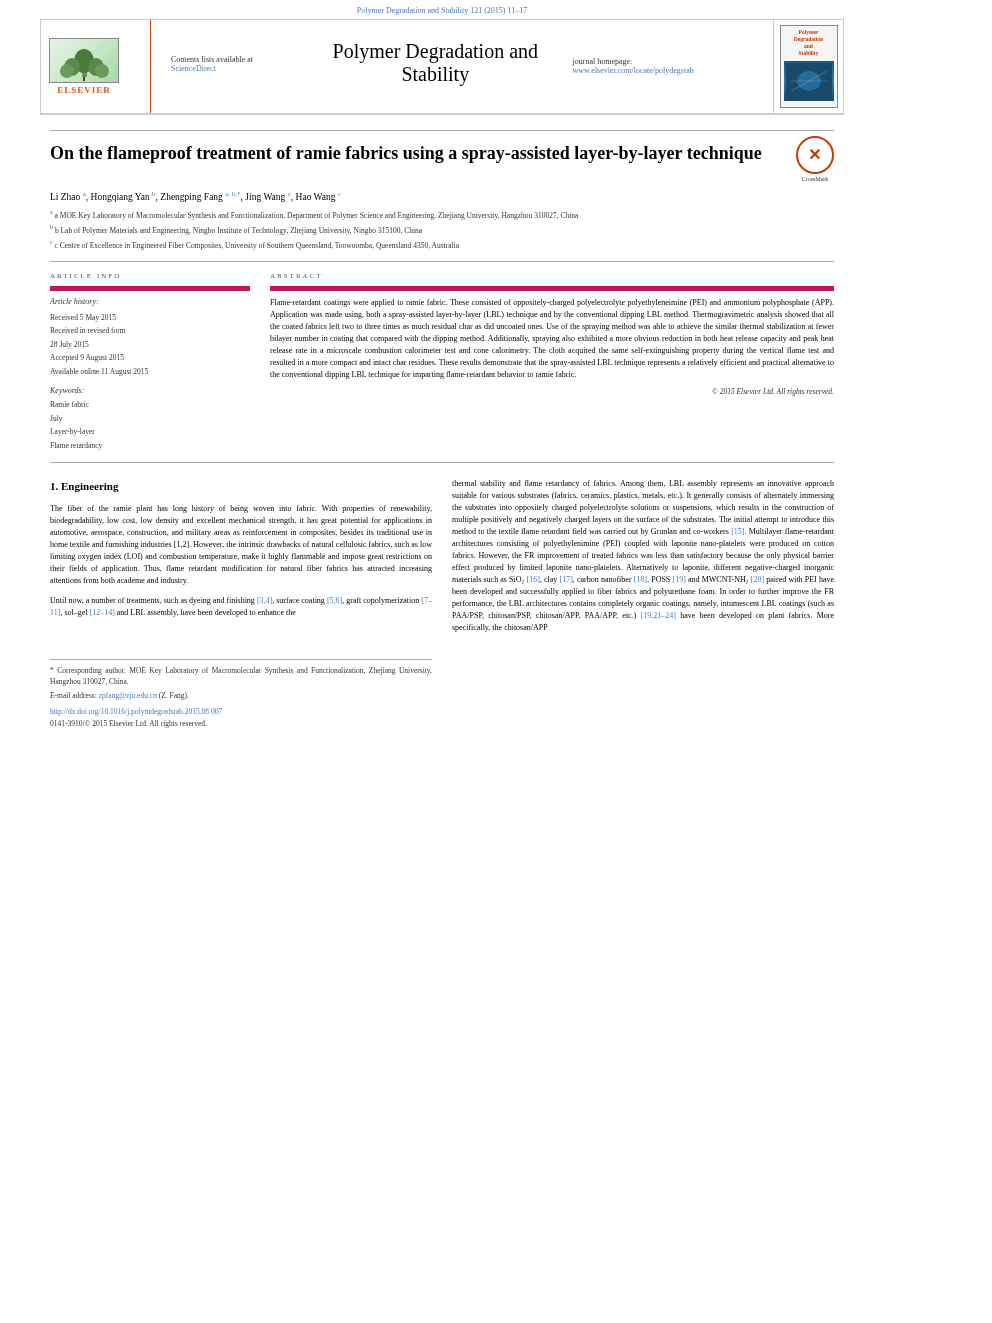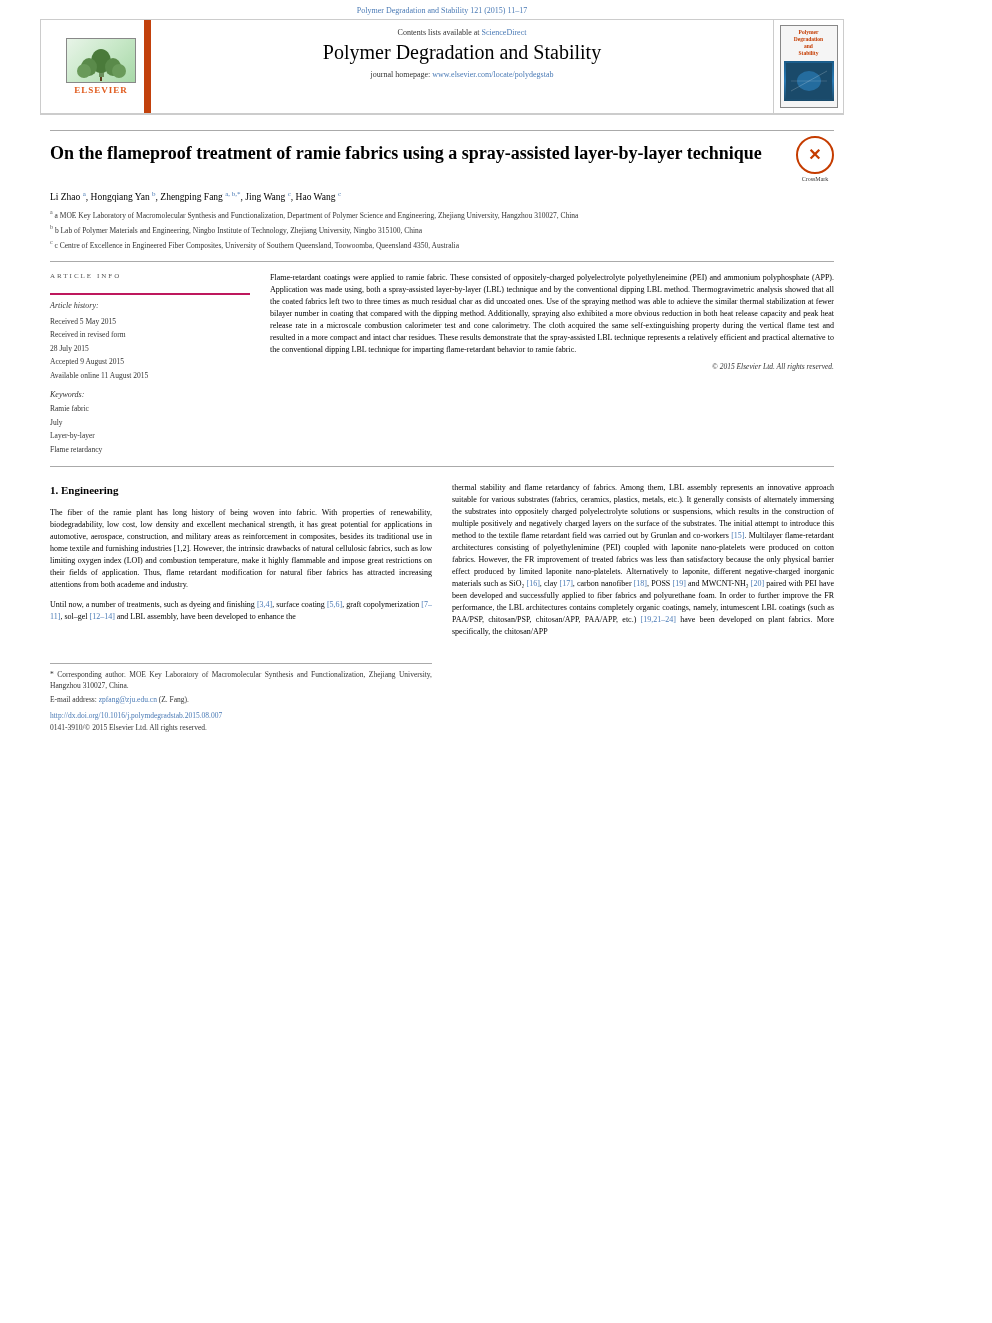--- a/index.html
+++ b/index.html
@@ -38,24 +38,24 @@
     }
 
     .header-top {
       display: flex;
       width: 100%;
       border-bottom: 1px solid #ccc;
     }
 
     .header-logo-area {
       width: 110px;
-      border-right: 7px solid #c2410c;
-      display: flex;
-      align-items: center;
-      justify-content: flex-end;
+      border-right: 1px solid #c2410c;
+      display: flex;
+      align-items: center;
+      justify-content: flex-start;
       padding: 8px;
       flex-shrink: 0;
     }
 
     .elsevier-logo {
       display: flex;
       flex-direction: column;
       align-items: center;
     }
 
@@ -77,21 +77,21 @@
       font-size: 9px;
       color: #e05a1c;
       font-weight: bold;
       margin-top: 2px;
       letter-spacing: 1px;
     }
 
     .header-center {
       flex: 1;
       display: flex;
-      flex-direction: column;
+      flex-direction: row;
       align-items: center;
       padding: 8px 20px;
     }
 
     .sciencedirect-line {
       font-size: 8px;
       color: #333;
       margin-bottom: 4px;
     }
 
@@ -236,22 +236,22 @@
 
     .abstract-col {
       flex: 1;
     }
 
     .section-label {
       font-size: 7px;
       letter-spacing: 2px;
       color: #555;
       text-transform: uppercase;
-      border-bottom: 2px solid #be185d;
-      padding-bottom: 13px;
+      border-bottom: 5px solid #be185d;
+      padding-bottom: 6px;
       margin-bottom: 6px;
     }
 
     .article-info-label {
       font-style: italic;
       font-size: 8px;
       color: #333;
       margin-bottom: 5px;
     }
 
@@ -466,20 +466,21 @@
           <div class="keywords-list">
             <div>Ramie fabric</div>
             <div>July</div>
             <div>Layer-by-layer</div>
             <div>Flame retardancy</div>
           </div>
         </div>
       </div>
 
       <div class="abstract-col">
+        <div class="section-label">ABSTRACT</div>
         <div class="abstract-text">Flame-retardant coatings were applied to ramie fabric. These consisted of oppositely-charged polyelectrolyte polyethyleneimine (PEI) and ammonium polyphosphate (APP). Application was made using, both a spray-assisted layer-by-layer (LBL) technique and by the conventional dipping LBL method. Thermogravimetric analysis showed that all the coated fabrics left two to three times as much residual char as did uncoated ones. Use of the spraying method was able to achieve the similar thermal stabilization at fewer bilayer number in coating that compared with the dipping method. Additionally, spraying also exhibited a more obvious reduction in both heat release capacity and peak heat release rate in a microscale combustion calorimeter test and cone calorimetry. The cloth acquired the same self-extinguishing property during the vertical flame test and resulted in a more compact and intact char residues. These results demonstrate that the spray-assisted LBL technique represents a relatively efficient and practical alternative to the conventional dipping LBL technique for imparting flame-retardant behavior to ramie fabric.</div>
         <div class="copyright-line">© 2015 Elsevier Ltd. All rights reserved.</div>
       </div>
 
     </div>
 
     <hr class="hr-light">
 
   </div>
 

